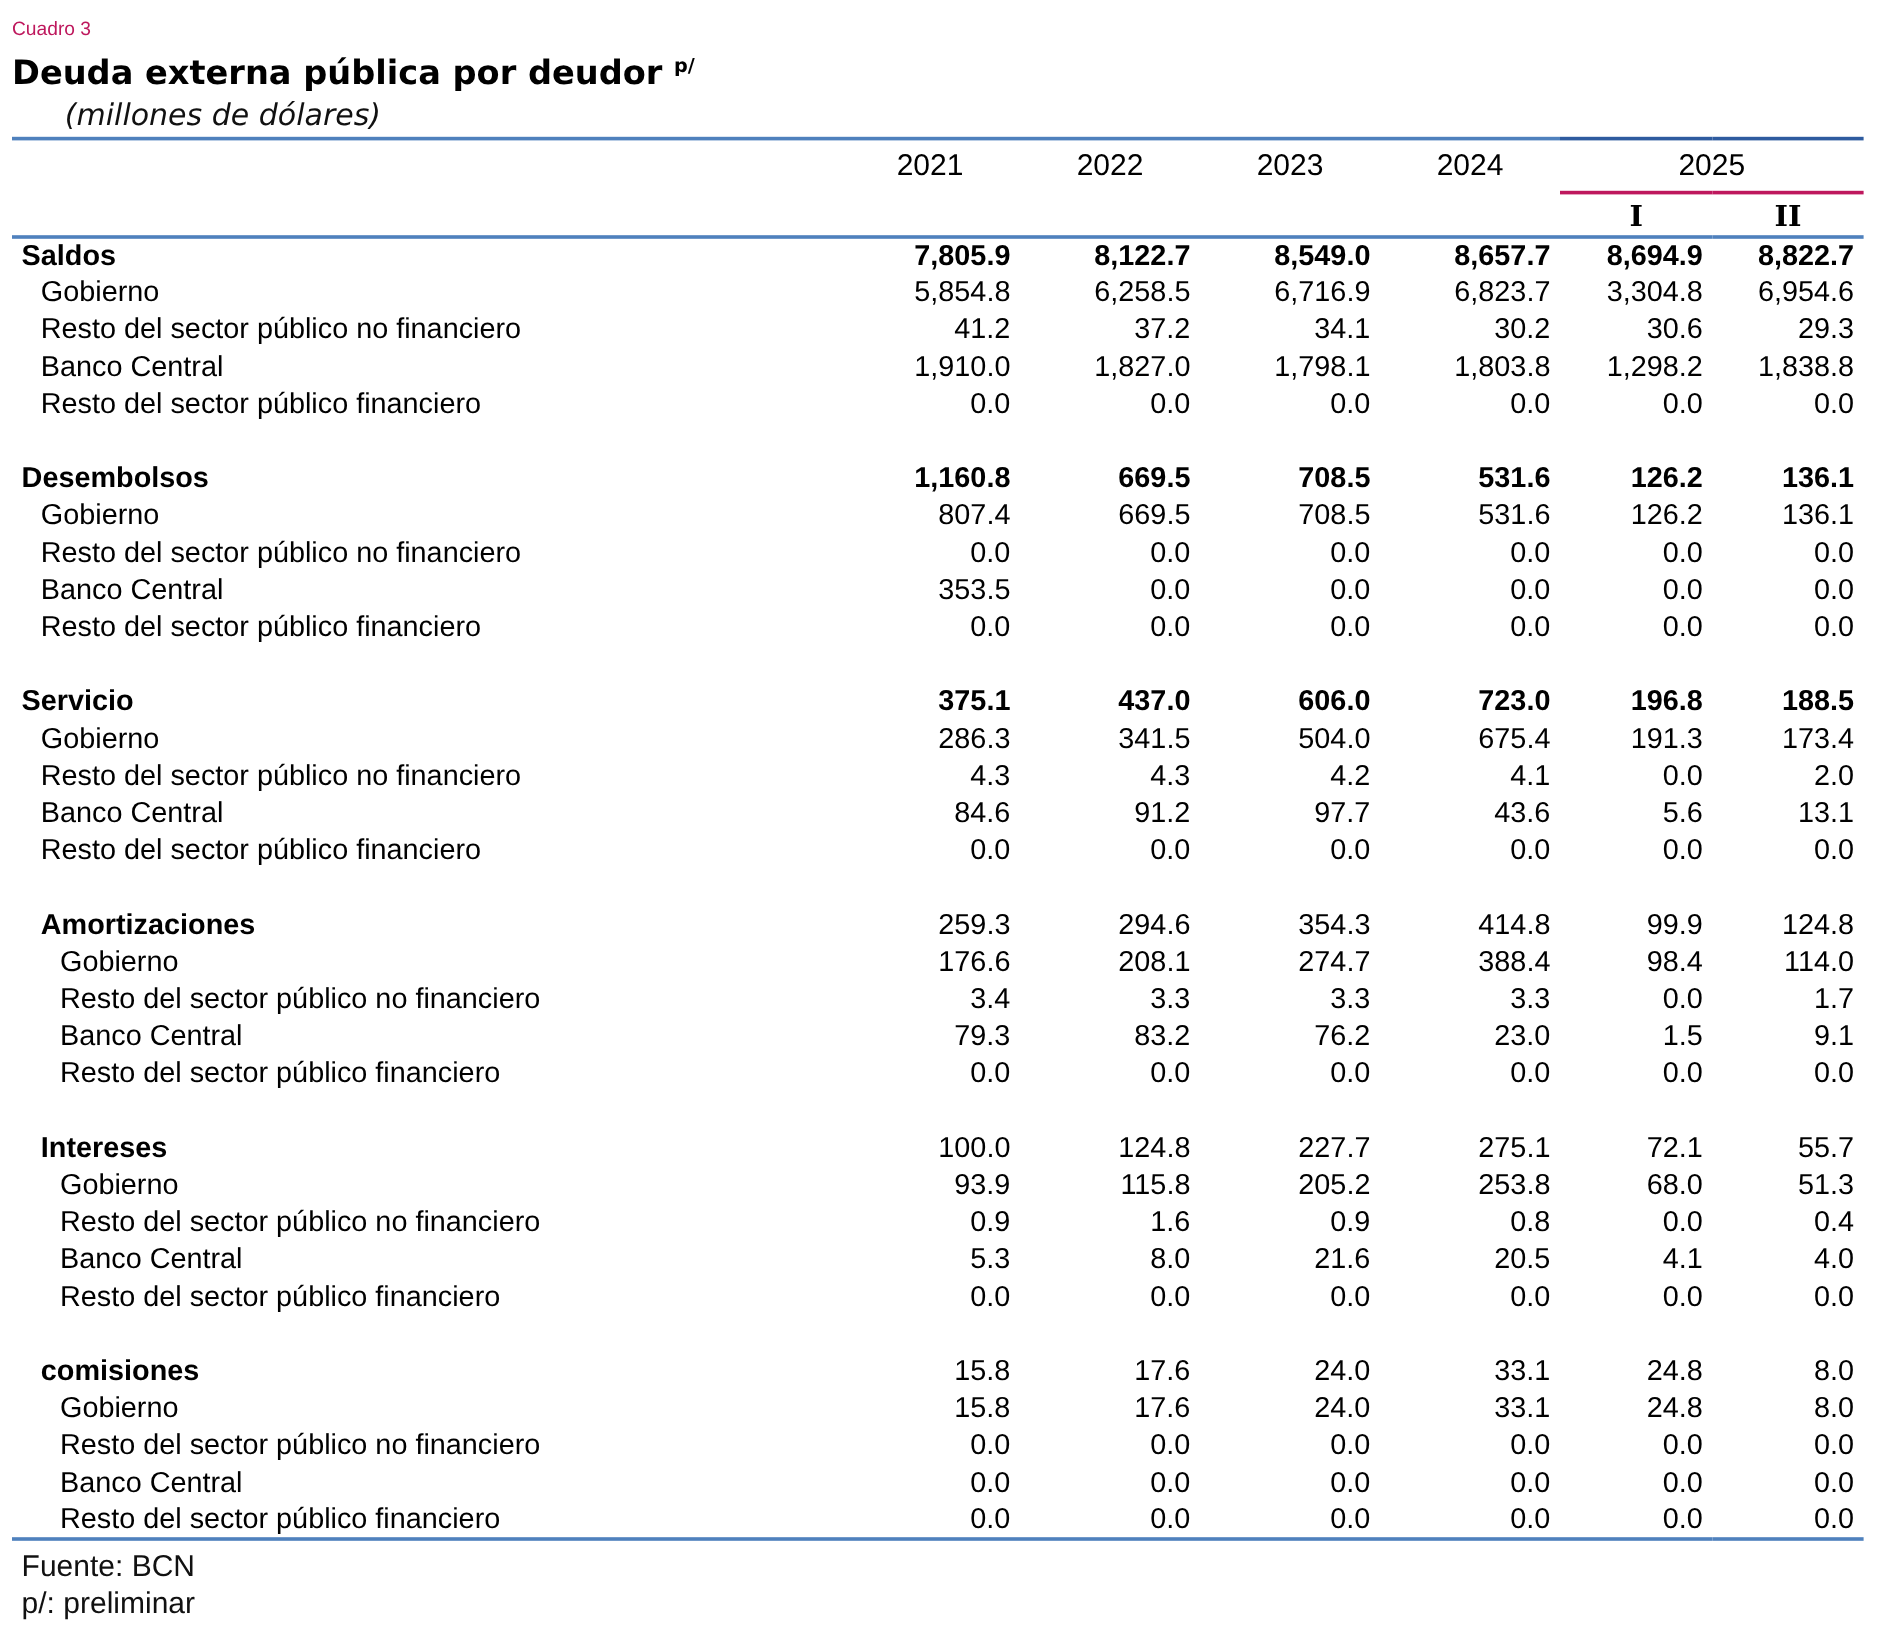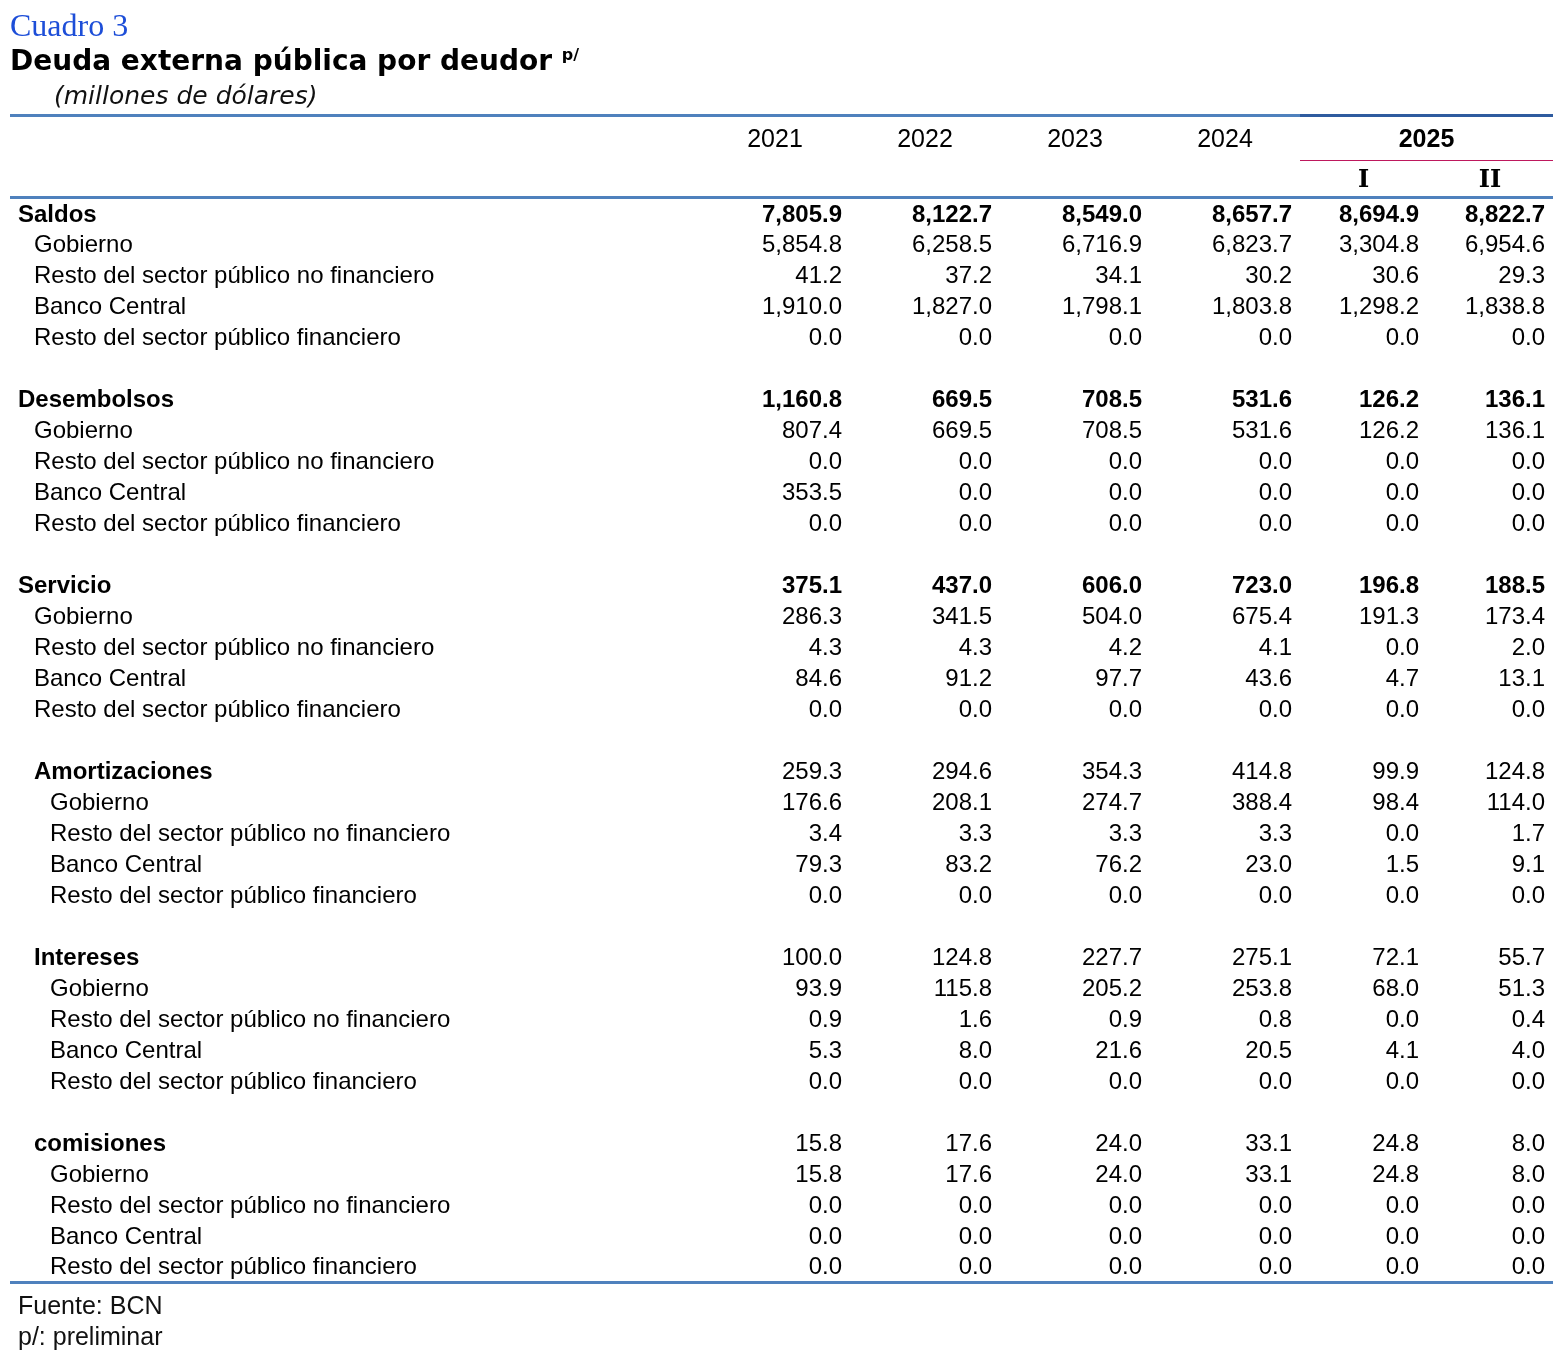--- a/index.html
+++ b/index.html
@@ -7,22 +7,22 @@
     width: 1568px; height: 1372px;
     background: #ffffff;
     color: #000000;
     font-family: "Liberation Sans", sans-serif;
     overflow: hidden;
   }
   .page { padding: 8px 15px 0 10px; }
 
   
   .table-number {
-    font-family: Liberation Serif, serif;
-    font-size: 32px; line-height: 34px; color: #1d4ed8;
+    font-family: Liberation Sans, sans-serif;
+    font-size: 16px; line-height: 34px; color: #be185d;
   }
   .table-title {
     font-family: "DejaVu Sans", sans-serif;
     font-size: 28px; font-weight: bold; line-height: 38px; color: #000;
   }
   .table-title sup {
     font-size: 16px; font-weight: bold; vertical-align: super; line-height: 0;
   }
   .table-subtitle {
     font-family: "DejaVu Sans", sans-serif;
@@ -48,23 +48,23 @@
   tr.years-row td { height: 45px; }
   tr.quarters-row td { height: 37px; border-bottom: 3px solid #4f81bd; }
 
   .year-head {
     text-align: center;
     font-size: 25px; font-weight: normal;
     font-family: "Liberation Sans", sans-serif;
   }
   td.group-2025 {
     text-align: center;
-    font-size: 25px; font-weight: bold;
+    font-size: 25px; font-weight: normal;
     border-top: 3px solid #2e5b9f;
-    border-bottom: 1px solid #be185d;
+    border-bottom: 3px solid #be185d;
   }
   .quarter-head {
     text-align: center;
     font-family: "DejaVu Serif", serif;
     font-size: 24px; font-weight: bold;
   }
 
   tbody td { height: 31px; vertical-align: middle; }
   td.lbl { font-size: 24px; white-space: nowrap; overflow: hidden; }
   td.lbl.ind0 { padding-left: 8px;  }
@@ -243,21 +243,21 @@
           <td class="num">4.1</td>
           <td class="num">0.0</td>
           <td class="num">2.0</td>
         </tr>
         <tr>
           <td class="lbl ind1">Banco Central</td>
           <td class="num">84.6</td>
           <td class="num">91.2</td>
           <td class="num">97.7</td>
           <td class="num">43.6</td>
-          <td class="num">4.7</td>
+          <td class="num">5.6</td>
           <td class="num">13.1</td>
         </tr>
         <tr>
           <td class="lbl ind1">Resto del sector público financiero</td>
           <td class="num">0.0</td>
           <td class="num">0.0</td>
           <td class="num">0.0</td>
           <td class="num">0.0</td>
           <td class="num">0.0</td>
           <td class="num">0.0</td>

